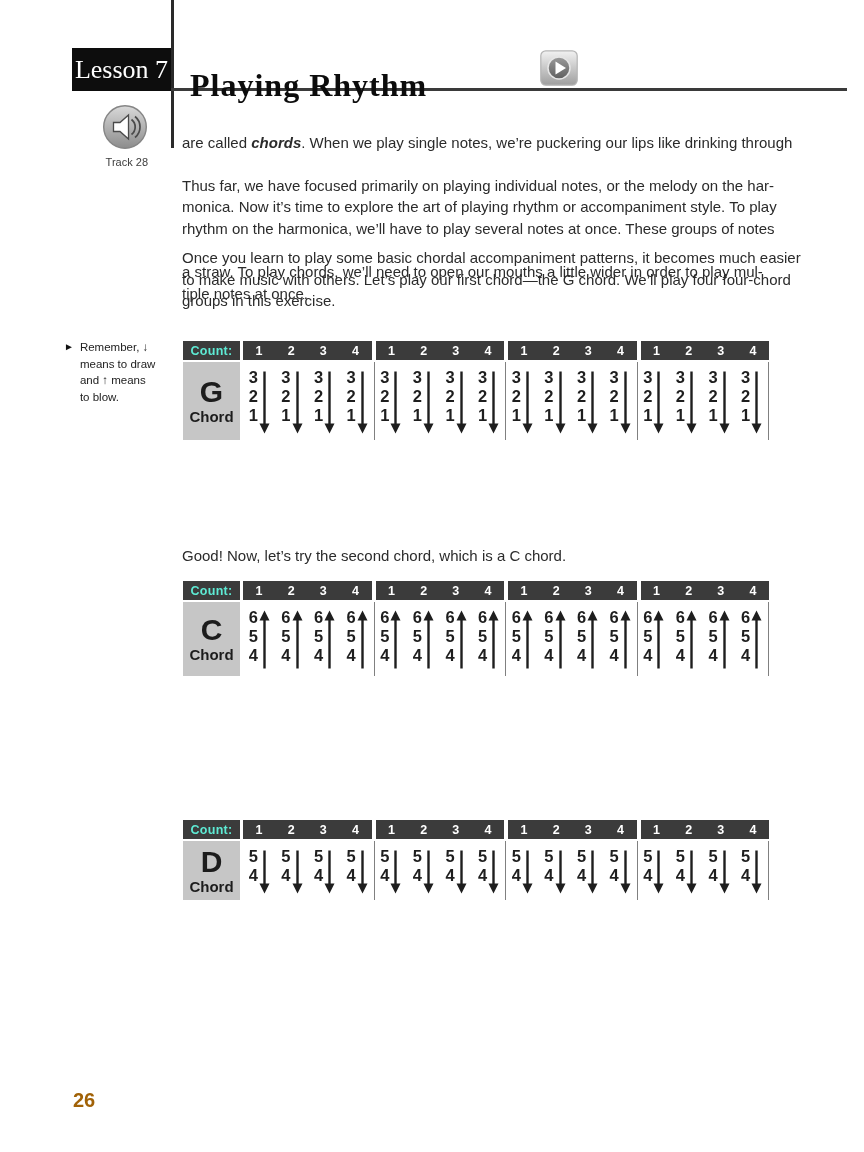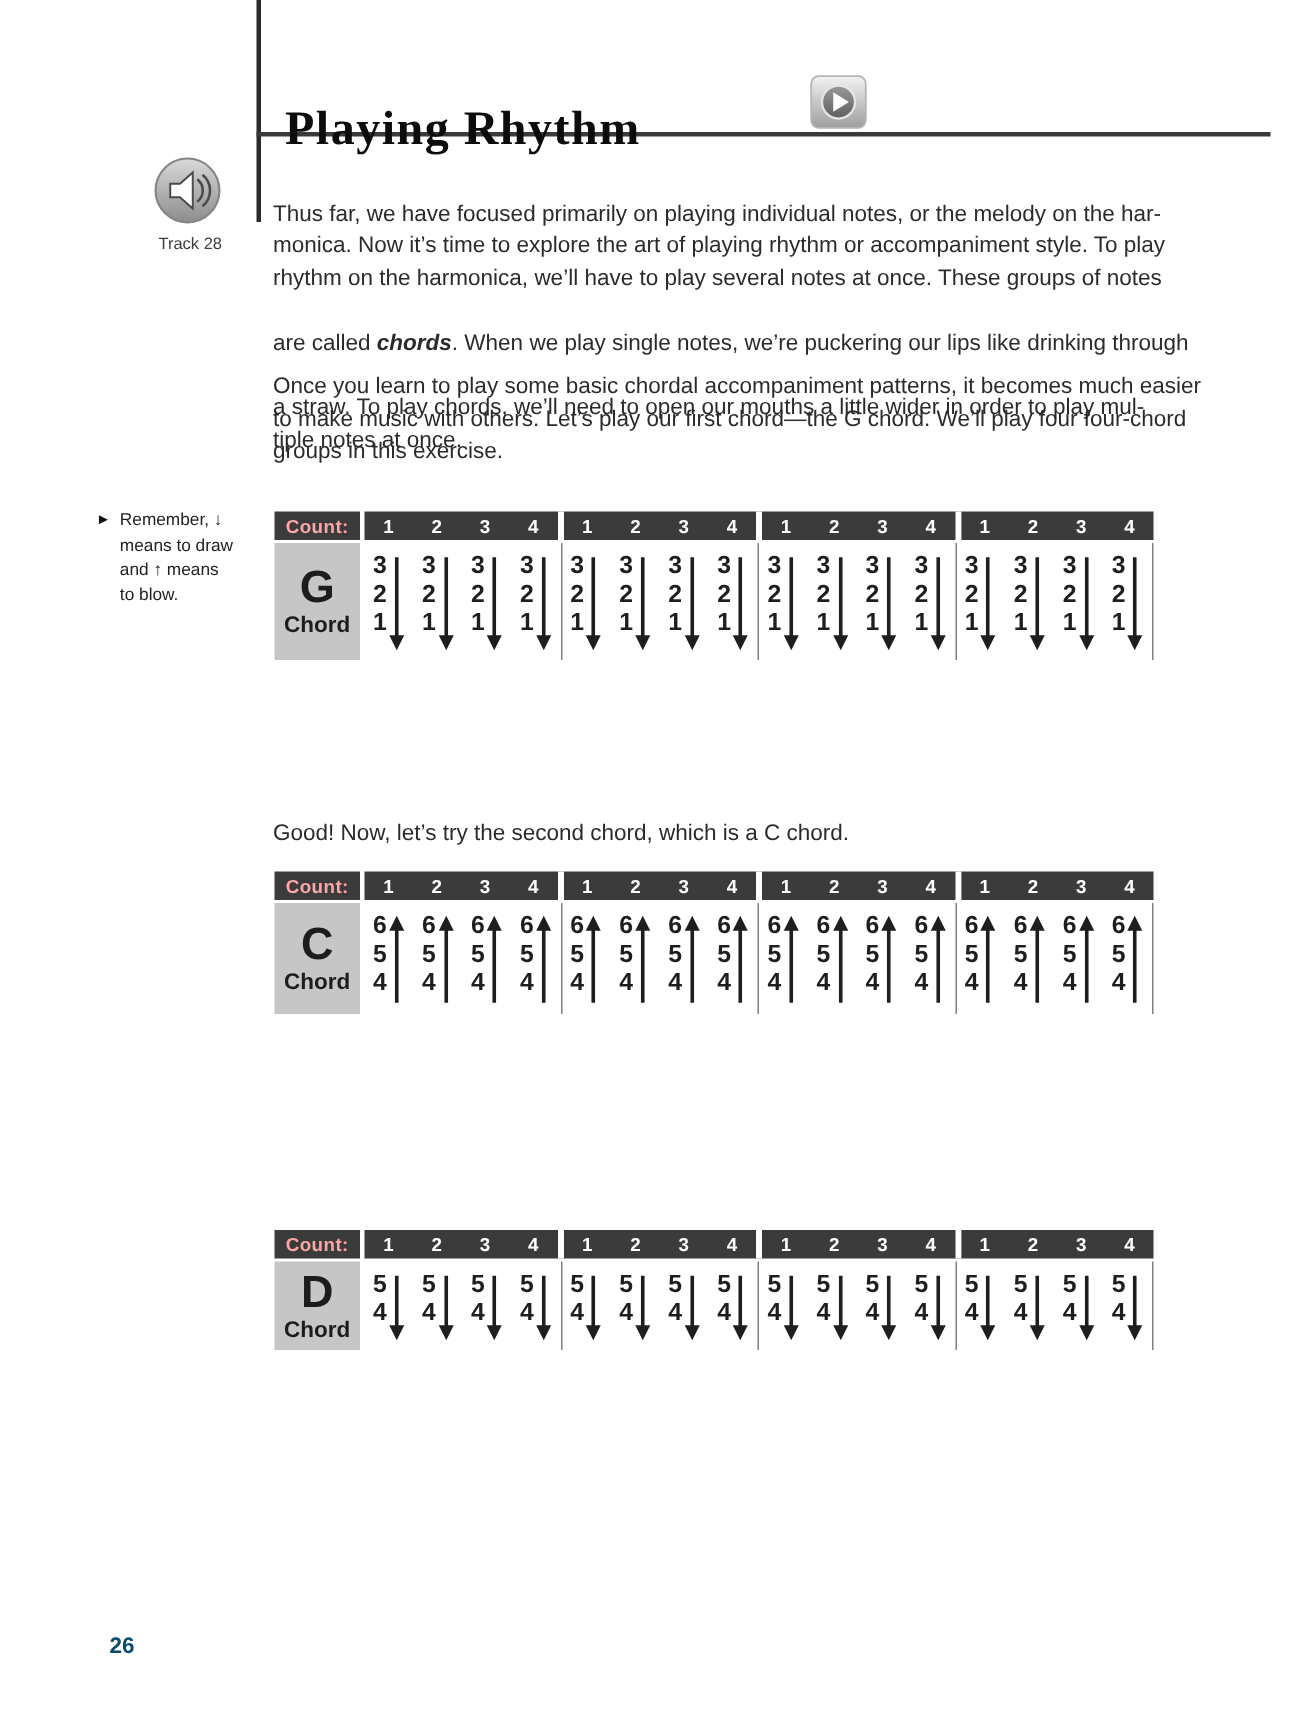--- a/index.html
+++ b/index.html
@@ -31,50 +31,53 @@
 
   
   .margin-note{position:absolute;left:64px;top:339px;width:112px;display:flex;}
   .note-bullet{font-size:10px;line-height:16px;color:#111;margin-right:6px;}
   .note-text{font-size:11.5px;line-height:16.5px;white-space:pre-line;color:#222;}
 
   
   .chord-table{position:absolute;left:183px;width:586px;}
   #table-0{top:341px;} #table-1{top:581px;} #table-2{top:820px;}
   .t-head{display:flex;height:19px;}
-  .count-cell{width:57px;background:var(--bar,#3b3b3b);color:#fca5a5;font-weight:bold;font-size:12.5px;
+  .count-cell{width:57px;background:var(--bar,#3b3b3b);color:#5eead4;font-weight:bold;font-size:12.5px;
       display:flex;align-items:center;justify-content:center;letter-spacing:.3px;}
   .hgap{width:3px;}
   .tgroups{flex:1;display:flex;}
   .group-head{flex:1;background:var(--bar,#3b3b3b);display:flex;border-right:4px solid #fff;box-sizing:border-box;}
   .group-head.last{border-right:none;}
   .cnum{flex:1;color:#fff;font-weight:bold;font-size:12.5px;display:flex;align-items:center;justify-content:center;}
   .t-body{display:flex;margin-top:2px;}
   .label-cell{width:57px;background:var(--labelbg,#c6c6c6);display:flex;flex-direction:column;
       align-items:center;justify-content:center;}
   .chord-letter{font-size:30px;font-weight:bold;line-height:30px;color:#1c1c1c;}
   .chord-sub{font-size:15px;font-weight:bold;color:#1c1c1c;margin-top:1px;}
   .group-body{flex:1;display:flex;box-sizing:border-box;padding:6px 0;}
   .group-body.sep{border-left:1px solid var(--sep,#808080);}
   .group-body.last{border-right:1px solid var(--sep,#808080);}
   .beat{flex:1;display:flex;justify-content:center;align-items:flex-start;}
   .stack{display:flex;flex-direction:column;}
   .num{font-size:16.5px;font-weight:bold;line-height:19px;color:#1e1e1e;text-align:right;}
   .arrow{margin-left:1px;margin-top:2px;}
 
-  .page-number{position:absolute;left:73px;top:1089px;font-size:15px;font-weight:bold;color:#0c4a6e;}
+  .page-number{position:absolute;left:73px;top:1089px;font-size:20px;font-weight:bold;color:#a16207;}
 </style>
 </head>
 <body>
 
 <div class="page" style="--bar: #3b3b3b; --labelbg: #c6c6c6; --sep: #808080; --ink: #2e2e2e;">
 
   <div class="vrule"></div>
   <div class="hrule"></div>
 
+  <div class="lesson-box">
+    <span>Lesson 7</span>
+  </div>
 
   <h1 class="page-title">Playing Rhythm</h1>
 
   <span class="video-btn">
     <svg width="38" height="36" viewBox="0 0 38 36">
       <defs>
         <linearGradient id="vg" x1="0" y1="0" x2="0" y2="1">
           <stop offset="0" stop-color="#f2f2f2"></stop>
             <stop offset="1" stop-color="#9e9e9e"></stop>
         </linearGradient>
@@ -101,24 +104,24 @@
         <circle cx="23" cy="23" r="21.3" fill="url(#sg)" stroke="#858585" stroke-width="1.4"></circle>
         <path d="M11.5 18.5 h6.5 l8.5 -7.5 v24 l-8.5 -7.5 h-6.5 z" fill="#ffffff" stroke="#4a4a4a" stroke-width="1.3"></path>
         <path d="M29.5 15.5 a9.5 9.5 0 0 1 0 15" fill="none" stroke="#4a4a4a" stroke-width="1.7"></path>
         <path d="M33 12.5 a13.5 13.5 0 0 1 0 21" fill="none" stroke="#4a4a4a" stroke-width="1.7"></path>
       </svg>
     </span>
     <div class="track-label">Track 28</div>
   </div>
 
   <div class="para" id="para-intro">
+    <div><span>are called </span><span class="bi">chords</span><span>. When we play single notes, we’re puckering our lips like drinking through</span></div>
     <div>Thus far, we have focused primarily on playing individual notes, or the melody on the har-
 monica. Now it’s time to explore the art of playing rhythm or accompaniment style. To play
 rhythm on the harmonica, we’ll have to play several notes at once. These groups of notes</div>
-    <div><span>are called </span><span class="bi">chords</span><span>. When we play single notes, we’re puckering our lips like drinking through</span></div>
     <div>a straw. To play chords, we’ll need to open our mouths a little wider in order to play mul-
 tiple notes at once.</div>
   </div>
 
   <div class="para" id="para-second">Once you learn to play some basic chordal accompaniment patterns, it becomes much easier
 to make music with others. Let’s play our first chord—the G chord. We’ll play four four-chord
 groups in this exercise.</div>
 
   <div class="margin-note">
     <span class="note-bullet">►</span>

